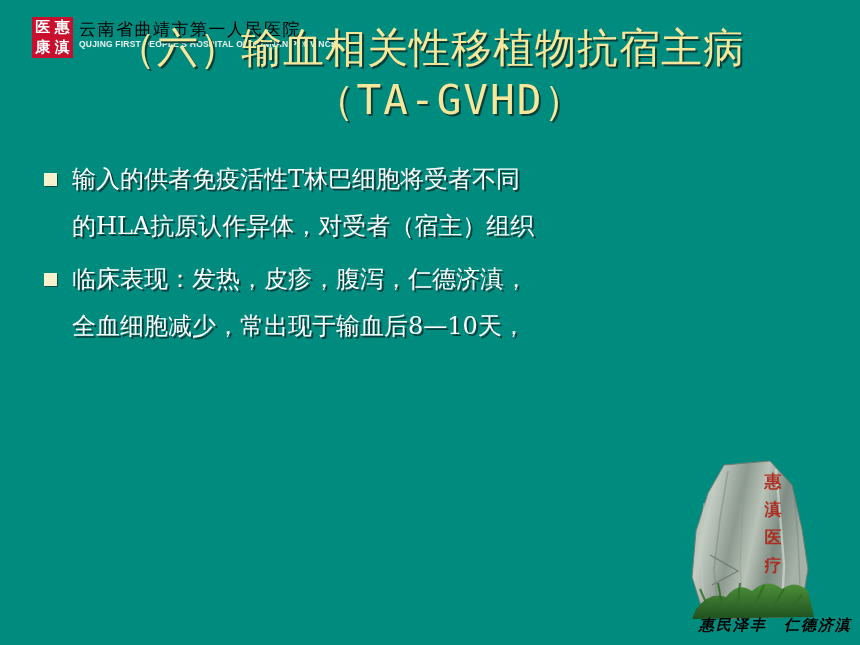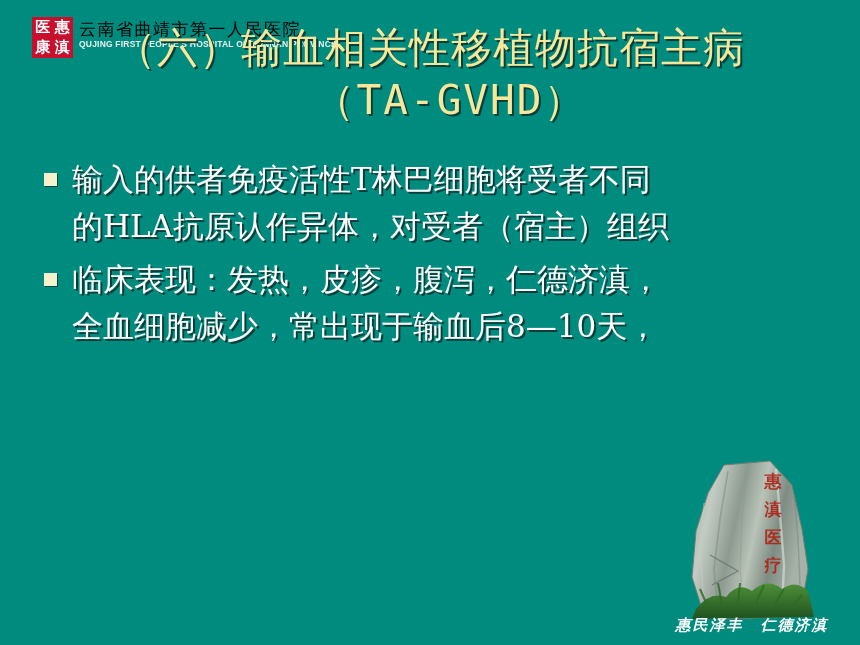--- a/index.html
+++ b/index.html
@@ -110,21 +110,21 @@
     width: 13px;
     height: 13px;
     margin-top: 17px;
     margin-right: 15px;
     background: #F7F2CE;
     box-shadow: 1px 1px 0 rgba(0,0,0,0.45);
   }
   .bullet-text {
     color: #ffffff;
     font-family: "DejaVu Serif", "Liberation Serif", serif;
-    font-size: 31px;
+    font-size: 24px;
     line-height: 47px;
     letter-spacing: 0px;
     text-shadow: 2px 2px 0 #0b3c39;
     text-align: justify;
     text-justify: inter-character;
   }
   .bullet-text .ln {
     display: block;
     white-space: nowrap;
   }
@@ -136,22 +136,22 @@
     bottom: 8px;
     width: 200px;
     height: 178px;
     z-index: 1;
   }
   #monument-caption {
     position: absolute;
     left: 0;
     bottom: 2px;
     width: 200px;
-    text-align: center;
-    color: #ffffff;
+    text-align: right;
+    color: #000000;
     font-family: "DejaVu Serif", serif;
     font-size: 15px;
     font-style: italic;
     font-weight: bold;
     letter-spacing: 2px;
     white-space: nowrap;
   }
   #stone-text {
     position: absolute;
     left: 108px;

